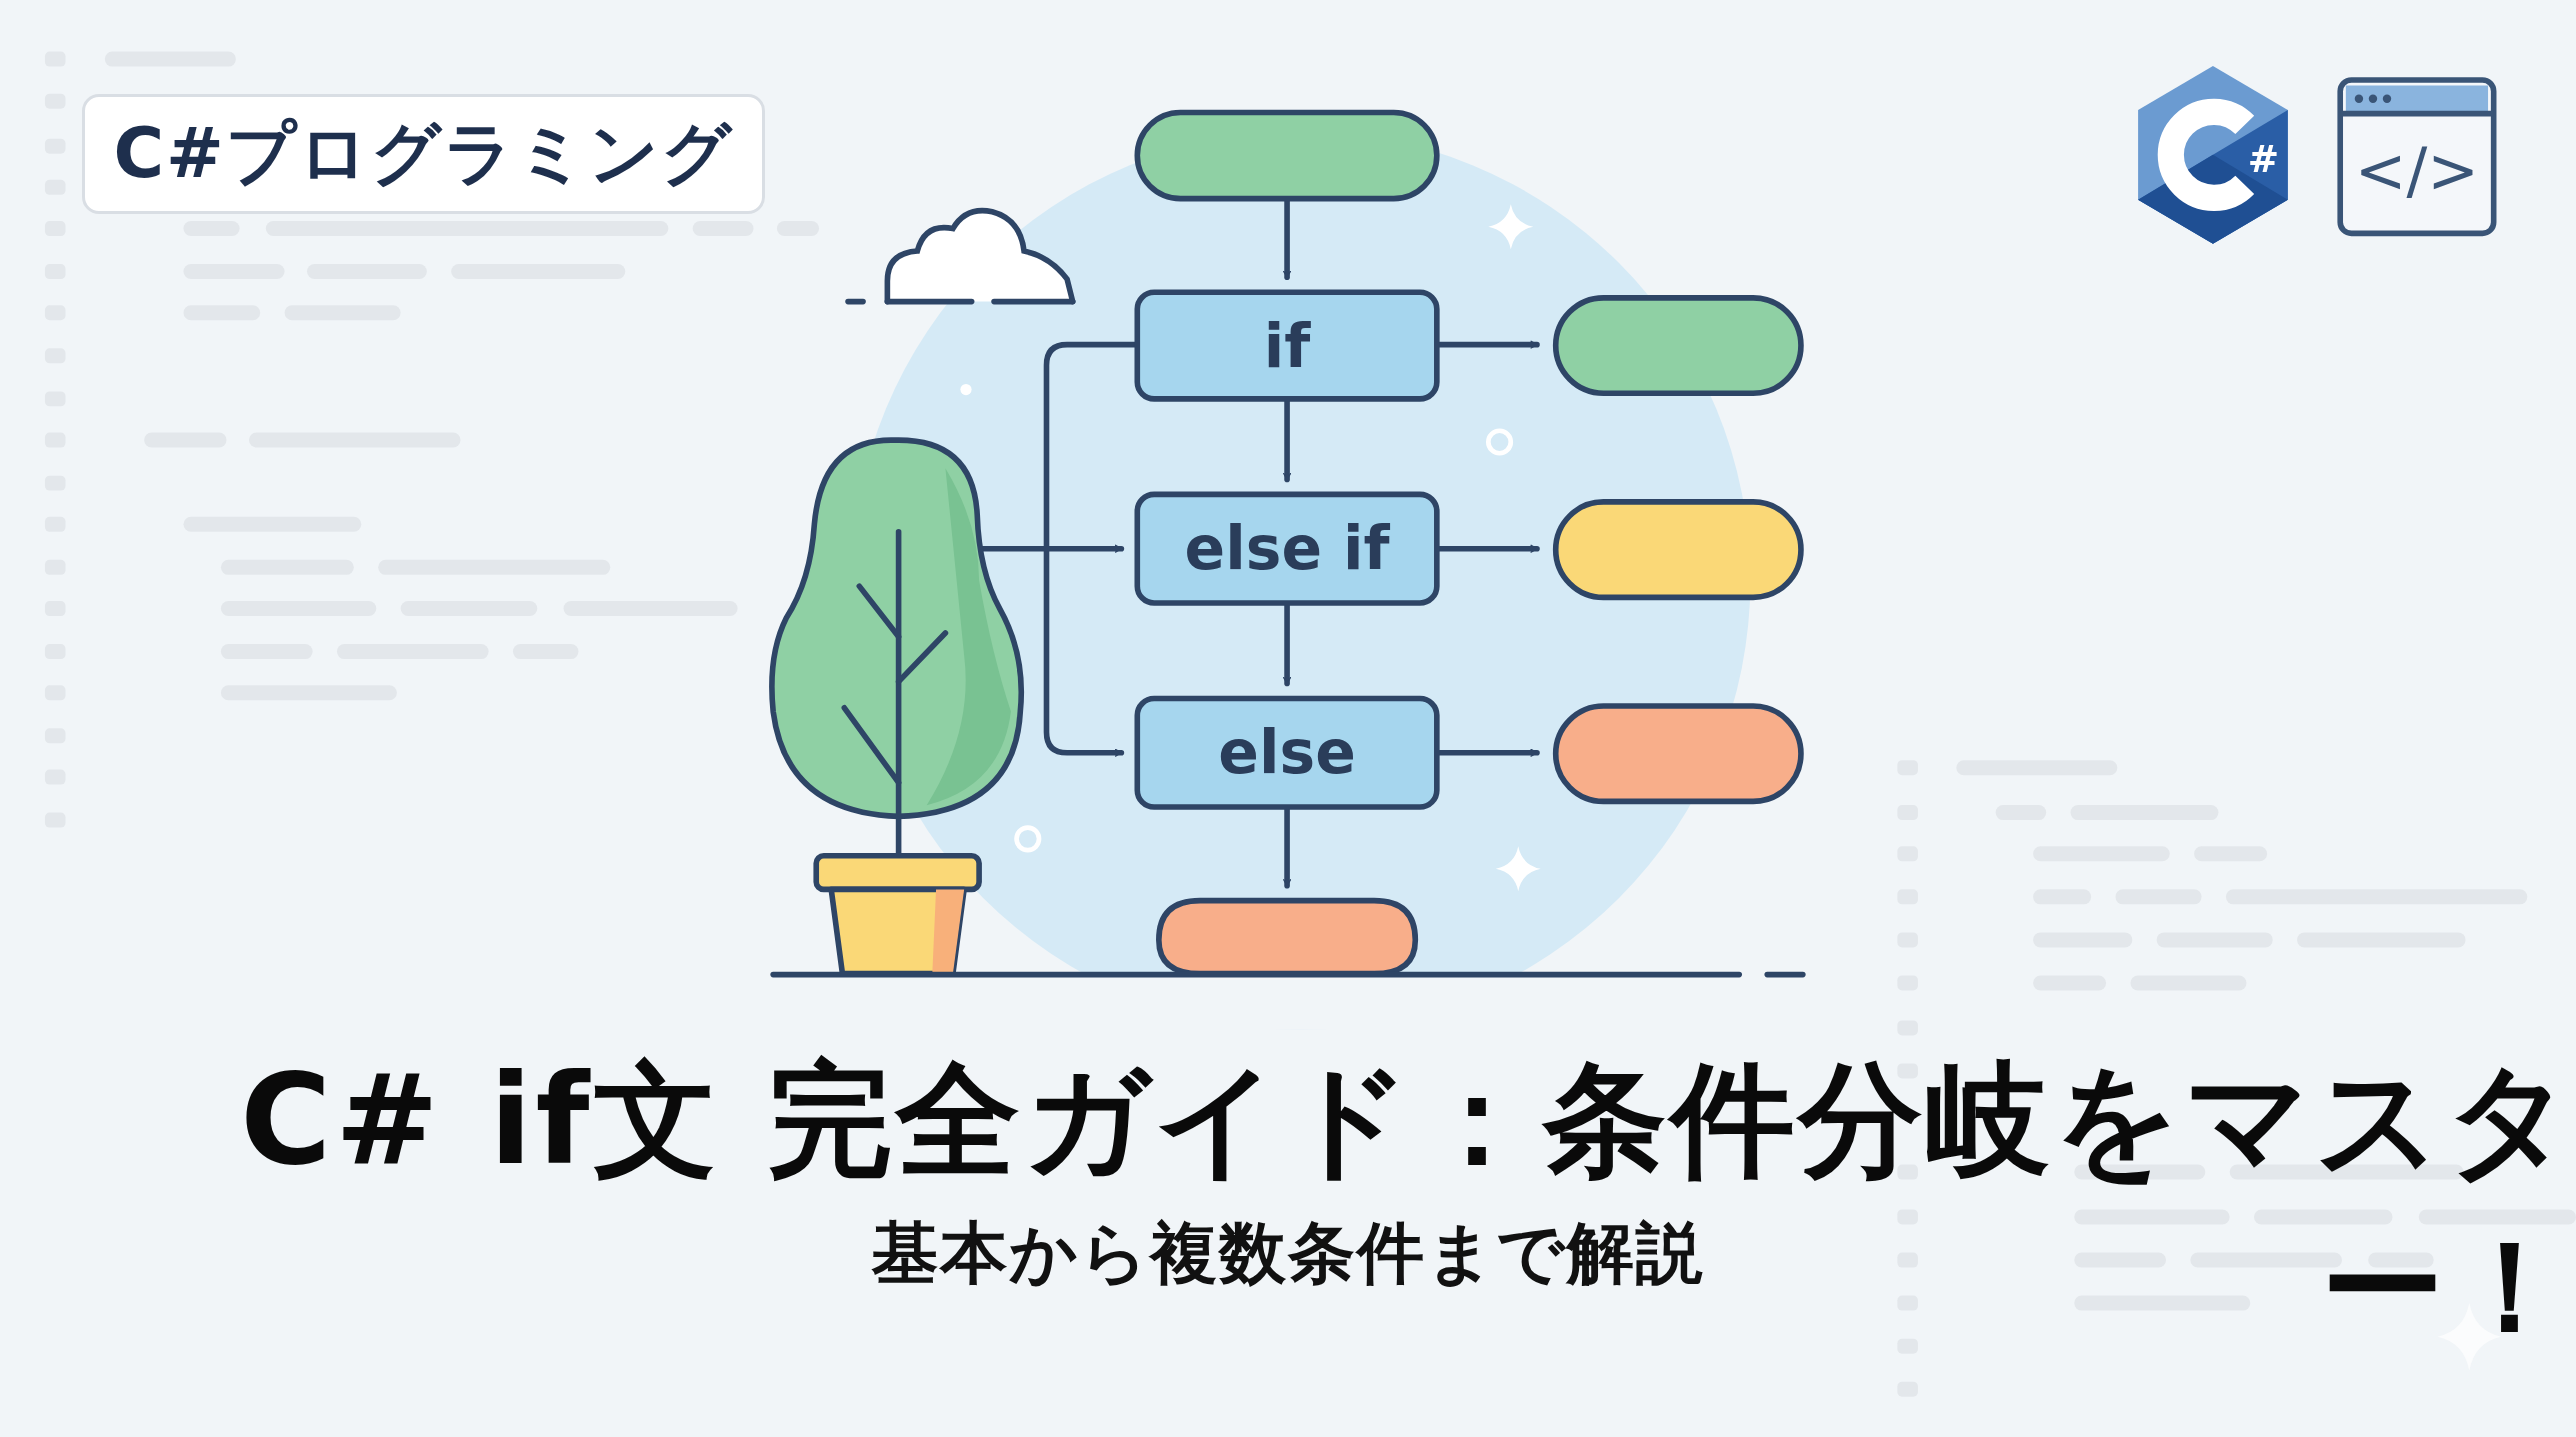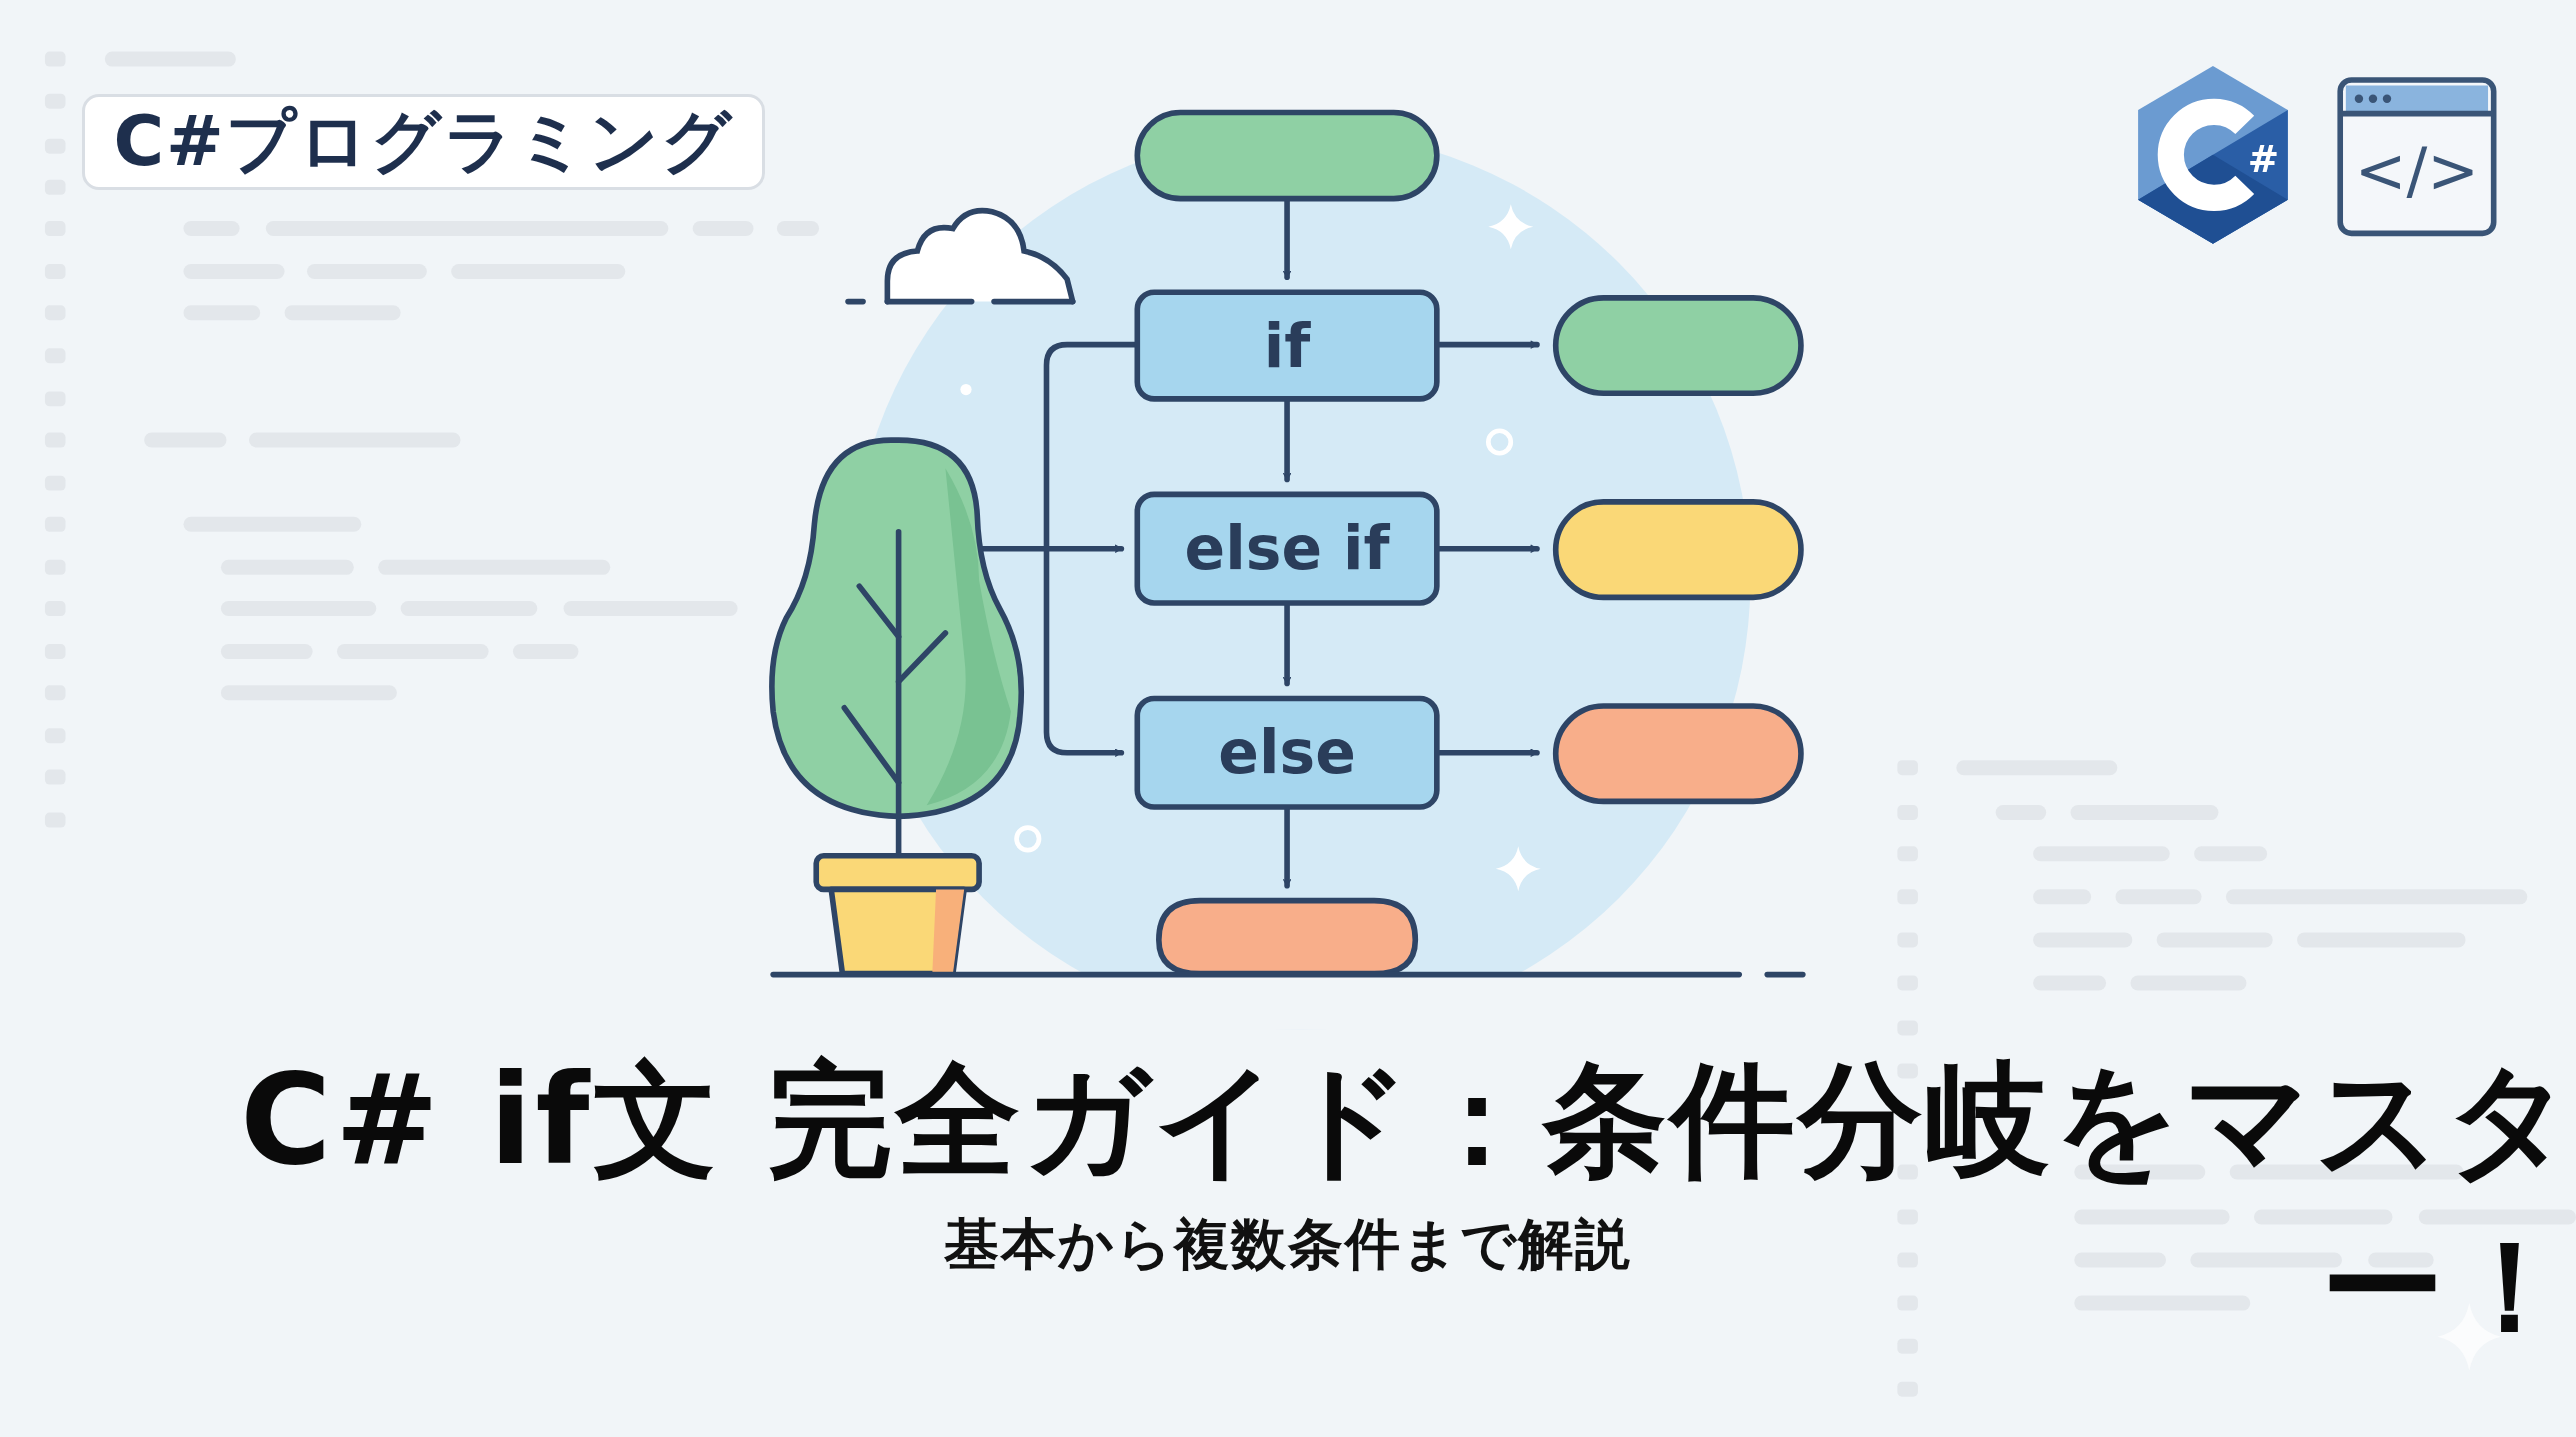--- a/index.html
+++ b/index.html
@@ -1,22 +1,22 @@
 <!DOCTYPE html>
 <html style="font-size:15px"><head>
 <meta charset="utf-8">
 <style>
   html,body{margin:0;padding:0;}
   body{width:2576px;height:1438px;overflow:hidden;background:#f1f5f8;font-family:"DejaVu Sans","Liberation Sans",sans-serif;position:relative;}
   .bg-code{position:absolute;left:0;top:0;width:2576px;height:1438px;}
-  .tag{position:absolute;left:82px;top:94px;width:683px;height:96px;background:#fff;border:3.7px solid #d9dee4;border-radius:17px;box-sizing:border-box;display:flex;align-items:center;justify-content:center;}
+  .tag{position:absolute;left:82px;top:94px;width:683px;height:120px;background:#fff;border:3.7px solid #d9dee4;border-radius:17px;box-sizing:border-box;display:flex;align-items:center;justify-content:center;}
   .tag span{font-size:69px;font-weight:bold;color:#1e2f4d;letter-spacing:1.9px;}
   .illus{position:absolute;left:0;top:0;width:2576px;height:1030px;}
   .title{position:absolute;left:0;width:2576px;top:1039px;text-align:right;font-size:124px;font-weight:bold;color:#0a0a0a;letter-spacing:3.7px;}
-  .subtitle{position:absolute;left:0;width:2576px;top:1208px;text-align:center;font-size:55px;font-weight:bold;color:#111;letter-spacing:1.9px;}
+  .subtitle{position:absolute;left:0;width:2576px;top:1208px;text-align:center;font-size:67px;font-weight:bold;color:#111;letter-spacing:1.9px;}
   .node-label{font-family:"DejaVu Sans",sans-serif;font-weight:bold;fill:#2a3d5a;}
   .icons{position:absolute;left:2125px;top:61px;width:393px;height:197px;}
 </style>
 </head>
 <body>
 
 <svg class="bg-code" viewBox="0 0 2752 1536" xmlns="http://www.w3.org/2000/svg">
   <g fill="#e3e7eb">
 
     <rect x="48" y="55" width="22" height="16" rx="5"></rect>

